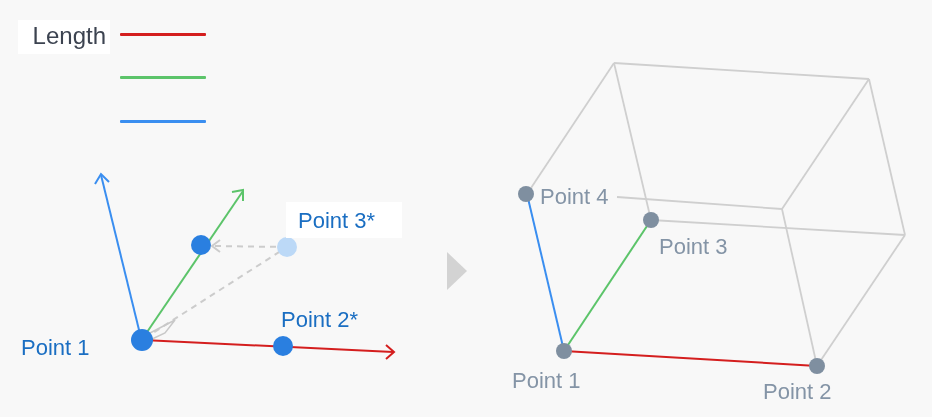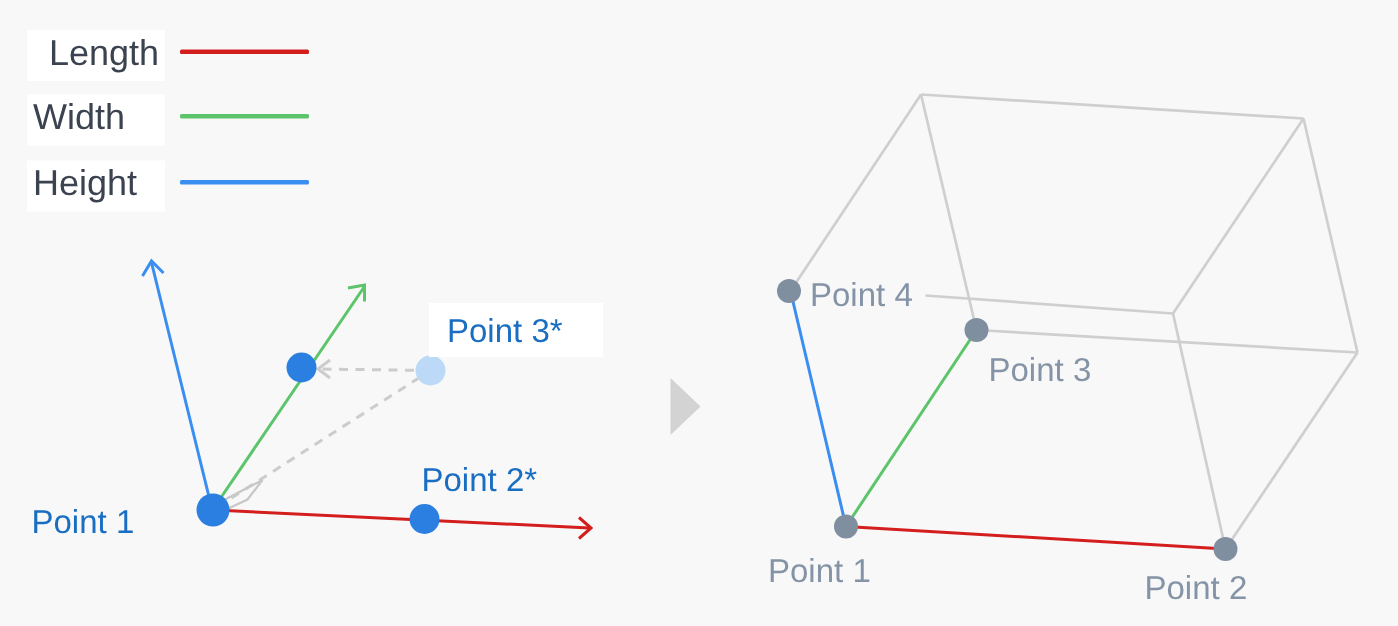--- a/index.html
+++ b/index.html
@@ -36,25 +36,23 @@
   </style>
 </head>
 <body>
 
 <div class="legend">
   <div class="legend-row" style="top:0px;text-align:right;">
     <div class="legend-label">Length</div>
     <div class="legend-swatch" style="background:#d41e1e;"></div>
   </div>
   <div class="legend-row" style="top:43px;">
-    <div class="legend-label">Width</div>
     <div class="legend-swatch" style="background:#5cc46a;"></div>
   </div>
   <div class="legend-row" style="top:87px;">
-    <div class="legend-label">Height</div>
     <div class="legend-swatch" style="background:#3a8ef0;"></div>
   </div>
 </div>
 
 <svg class="diagram" width="932" height="417" viewBox="0 0 932 417">
 
   <g>
 
     <line x1="145" y1="338" x2="287" y2="247" stroke="#cccccc" stroke-width="2" stroke-dasharray="6,5"></line>
     <line x1="287" y1="247" x2="212" y2="246" stroke="#cccccc" stroke-width="2" stroke-dasharray="6,5"></line>

